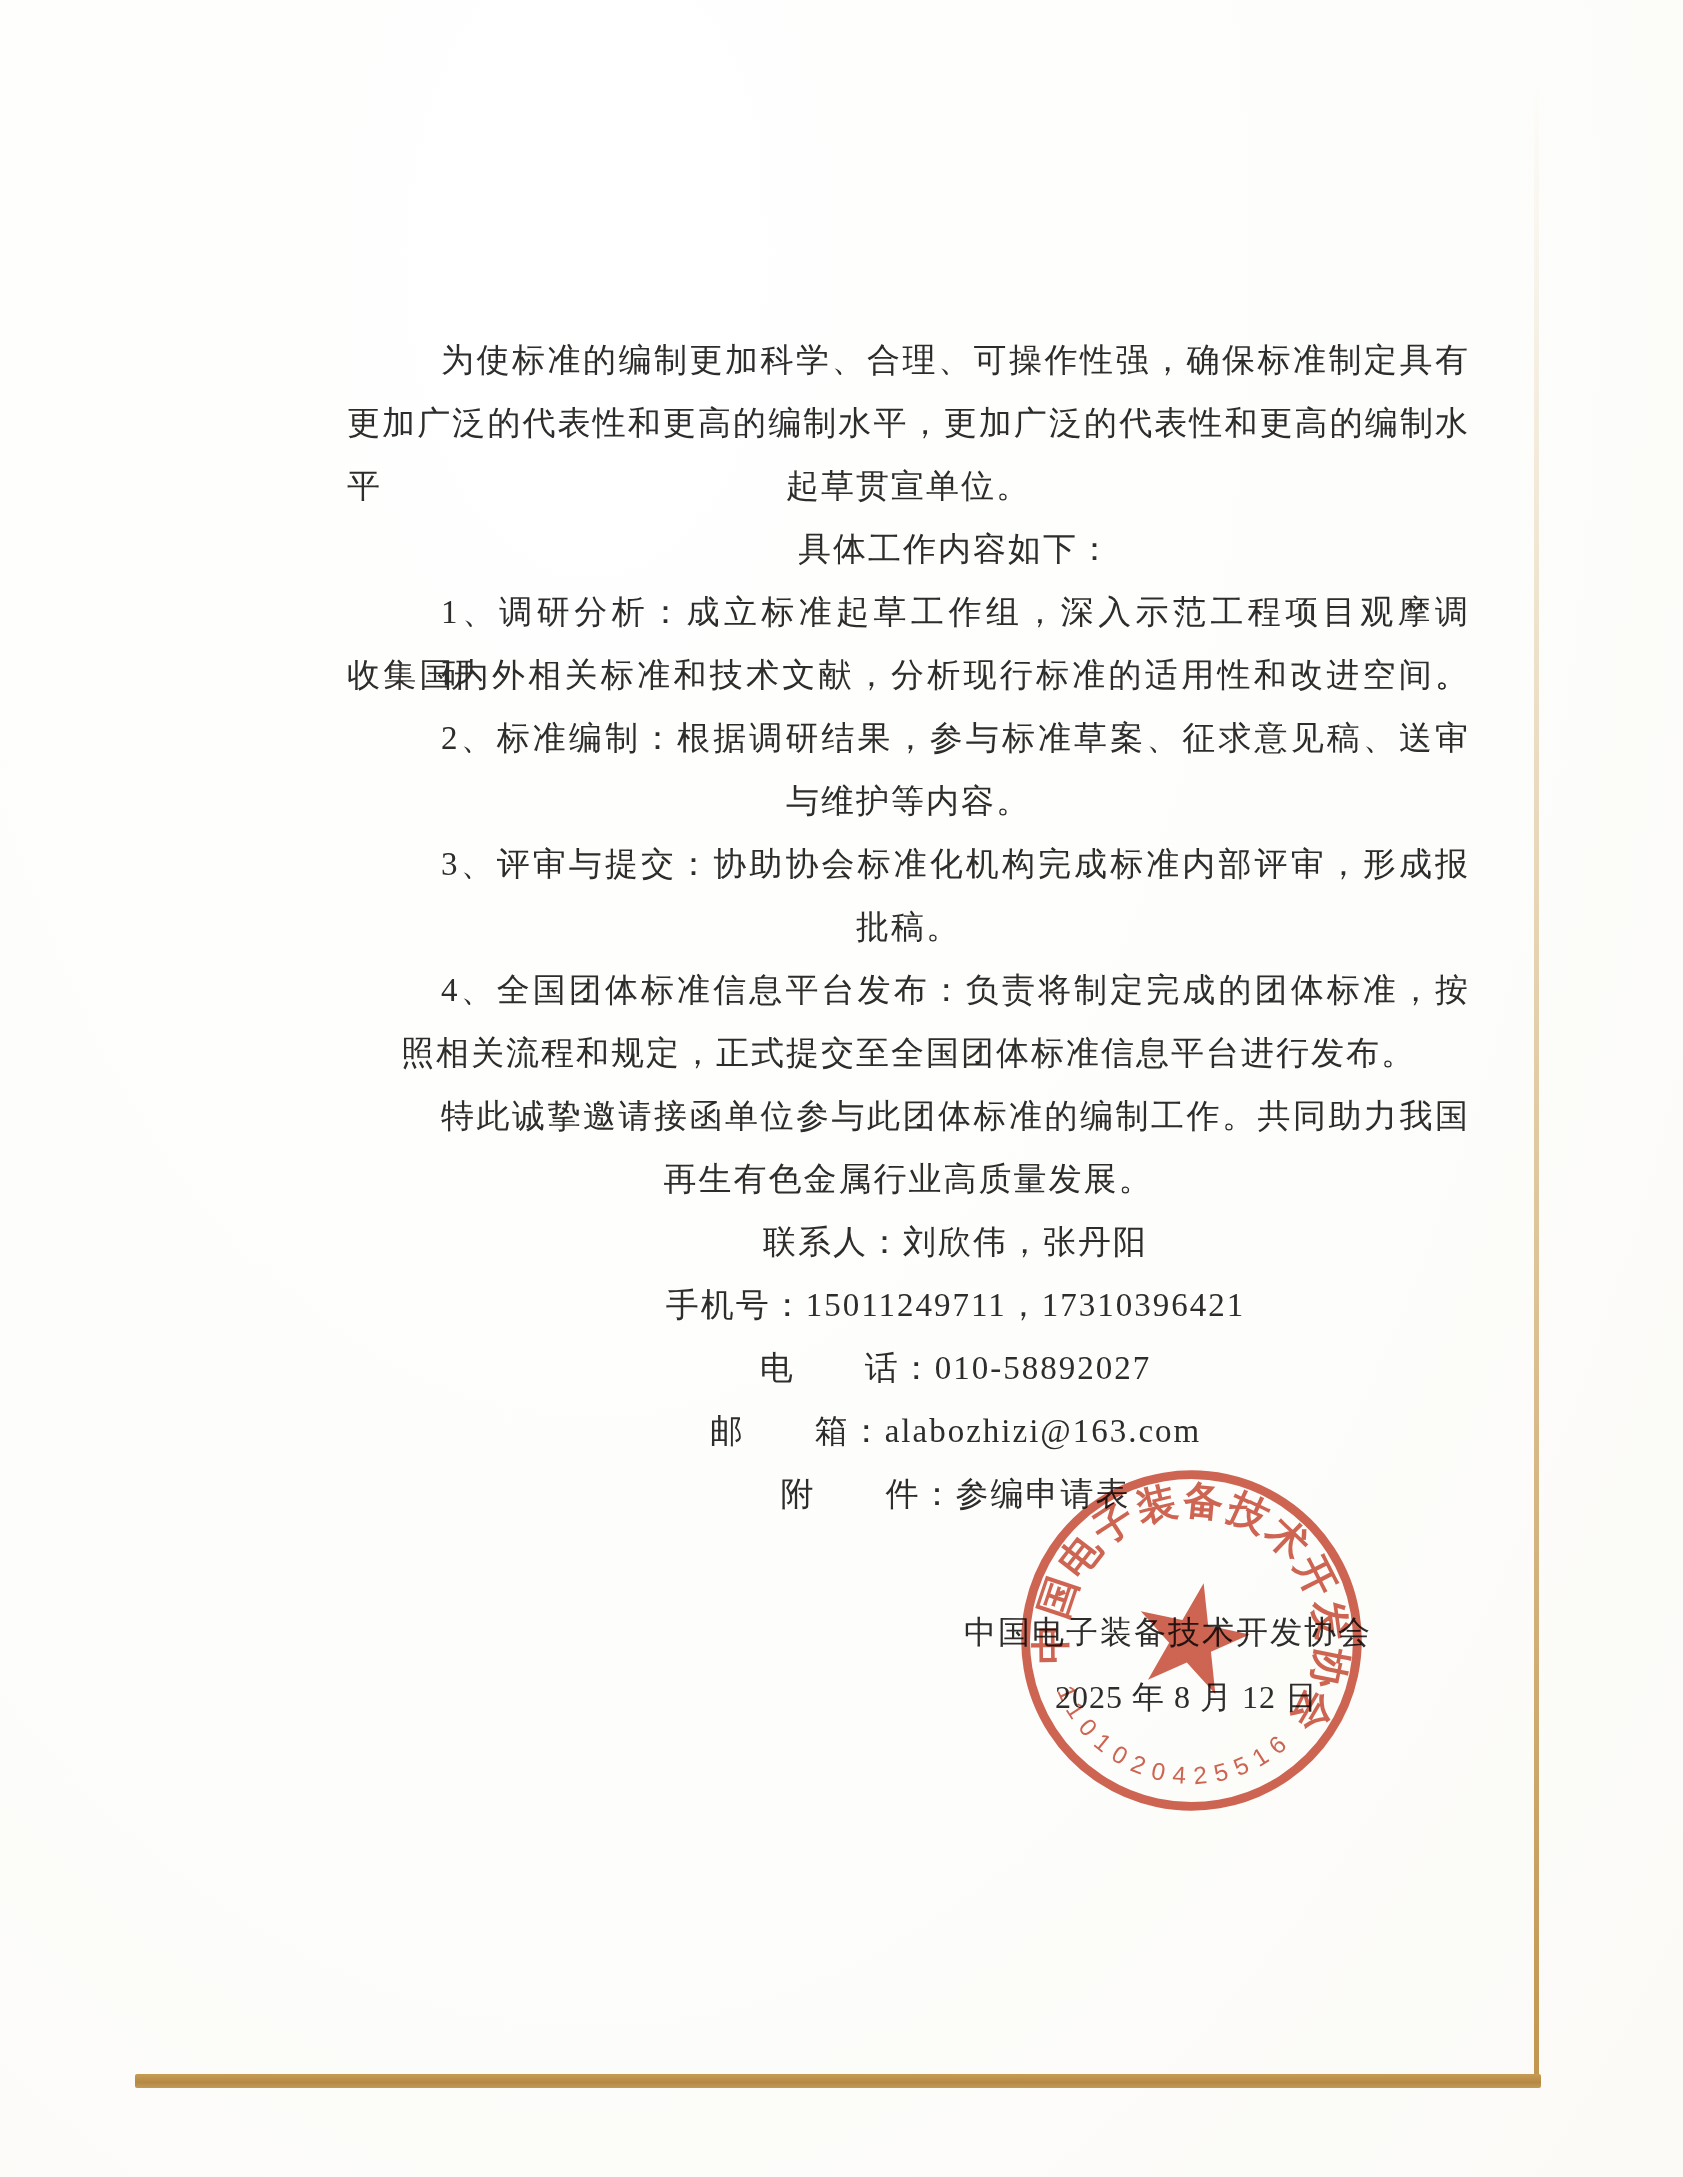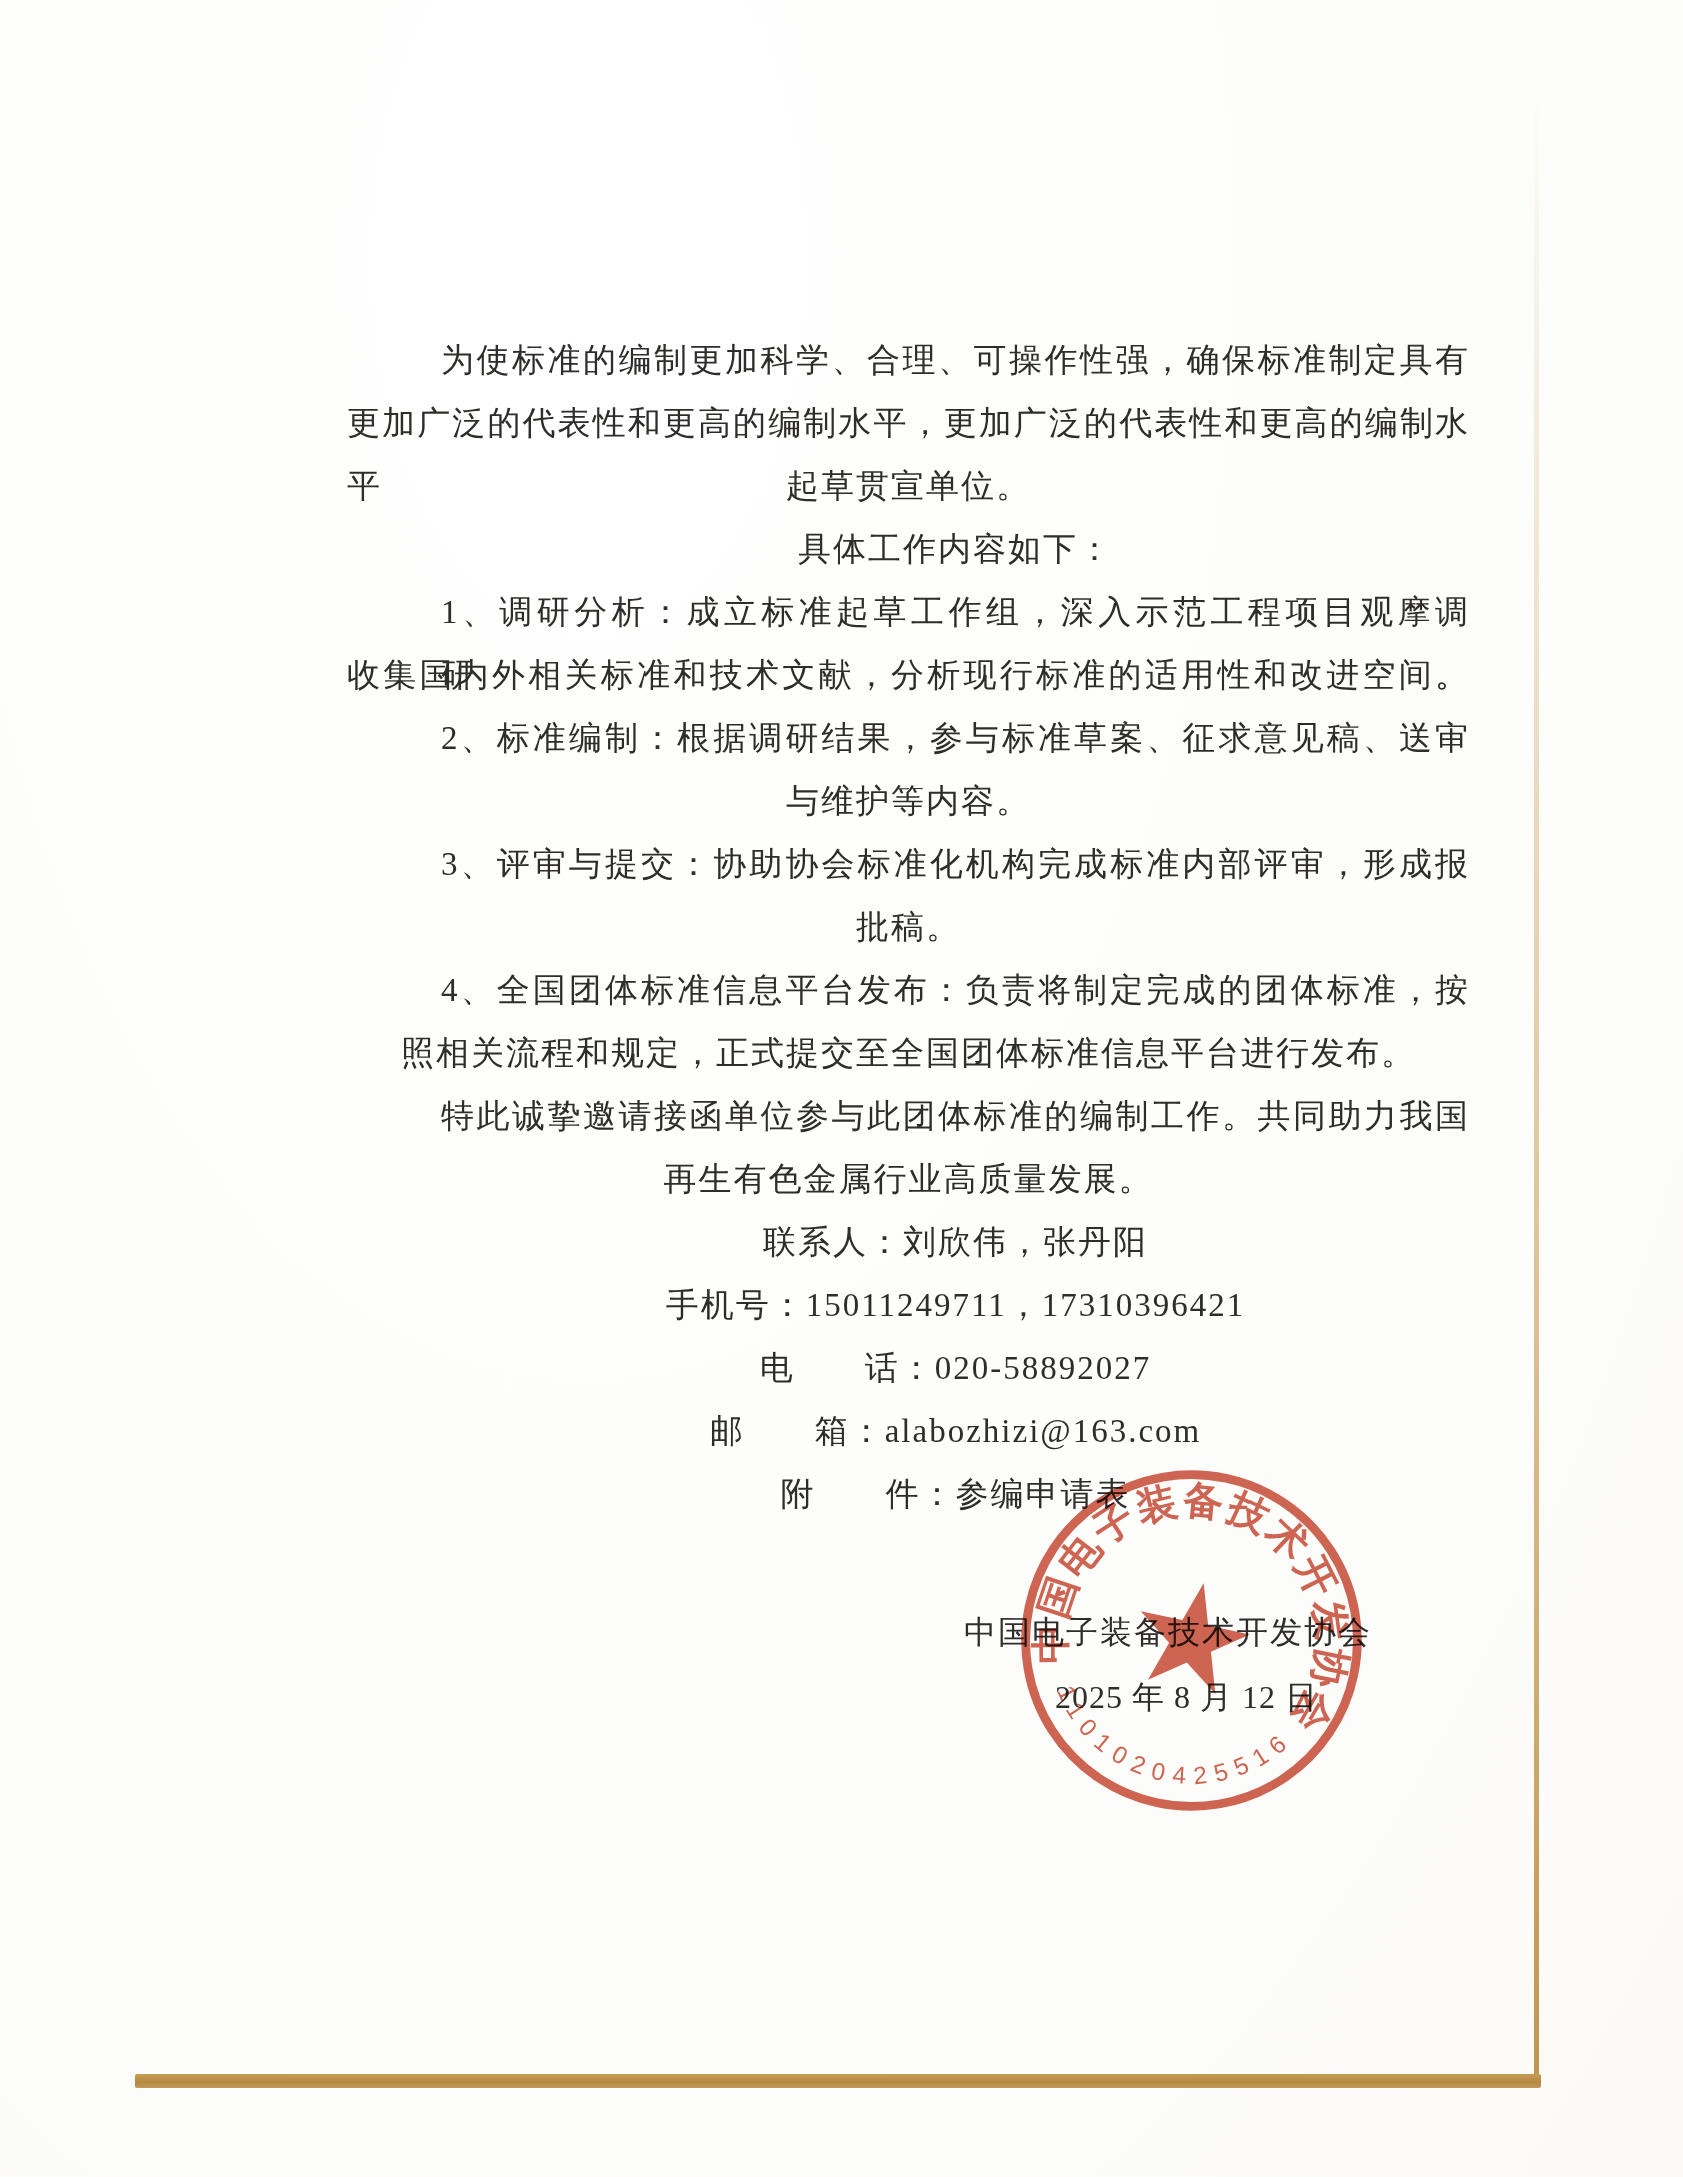--- a/index.html
+++ b/index.html
@@ -72,21 +72,21 @@
     <div class="line indent full">2、标准编制：根据调研结果，参与标准草案、征求意见稿、送审</div>
     <div class="line">与维护等内容。</div>
     <div class="line indent full">3、评审与提交：协助协会标准化机构完成标准内部评审，形成报</div>
     <div class="line">批稿。</div>
     <div class="line indent full">4、全国团体标准信息平台发布：负责将制定完成的团体标准，按</div>
     <div class="line">照相关流程和规定，正式提交至全国团体标准信息平台进行发布。</div>
     <div class="line indent full">特此诚挚邀请接函单位参与此团体标准的编制工作。共同助力我国</div>
     <div class="line">再生有色金属行业高质量发展。</div>
     <div class="line indent">联系人：刘欣伟，张丹阳</div>
     <div class="line indent">手机号：15011249711，17310396421</div>
-    <div class="line indent">电　　话：020-58892027</div>
+    <div class="line indent">电　　话：010-58892027</div>
     <div class="line indent">邮　　箱：alabozhizi@163.com</div>
     <div class="line indent">附　　件：参编申请表</div>
   </div>
 
 <div class="sig-org">中国电子装备技术开发协会</div>
 
 <div class="sig-date">2025 年 8 月 12 日</div>
 
 <div class="seal">
   <svg viewBox="0 0 370 380" xmlns="http://www.w3.org/2000/svg">

